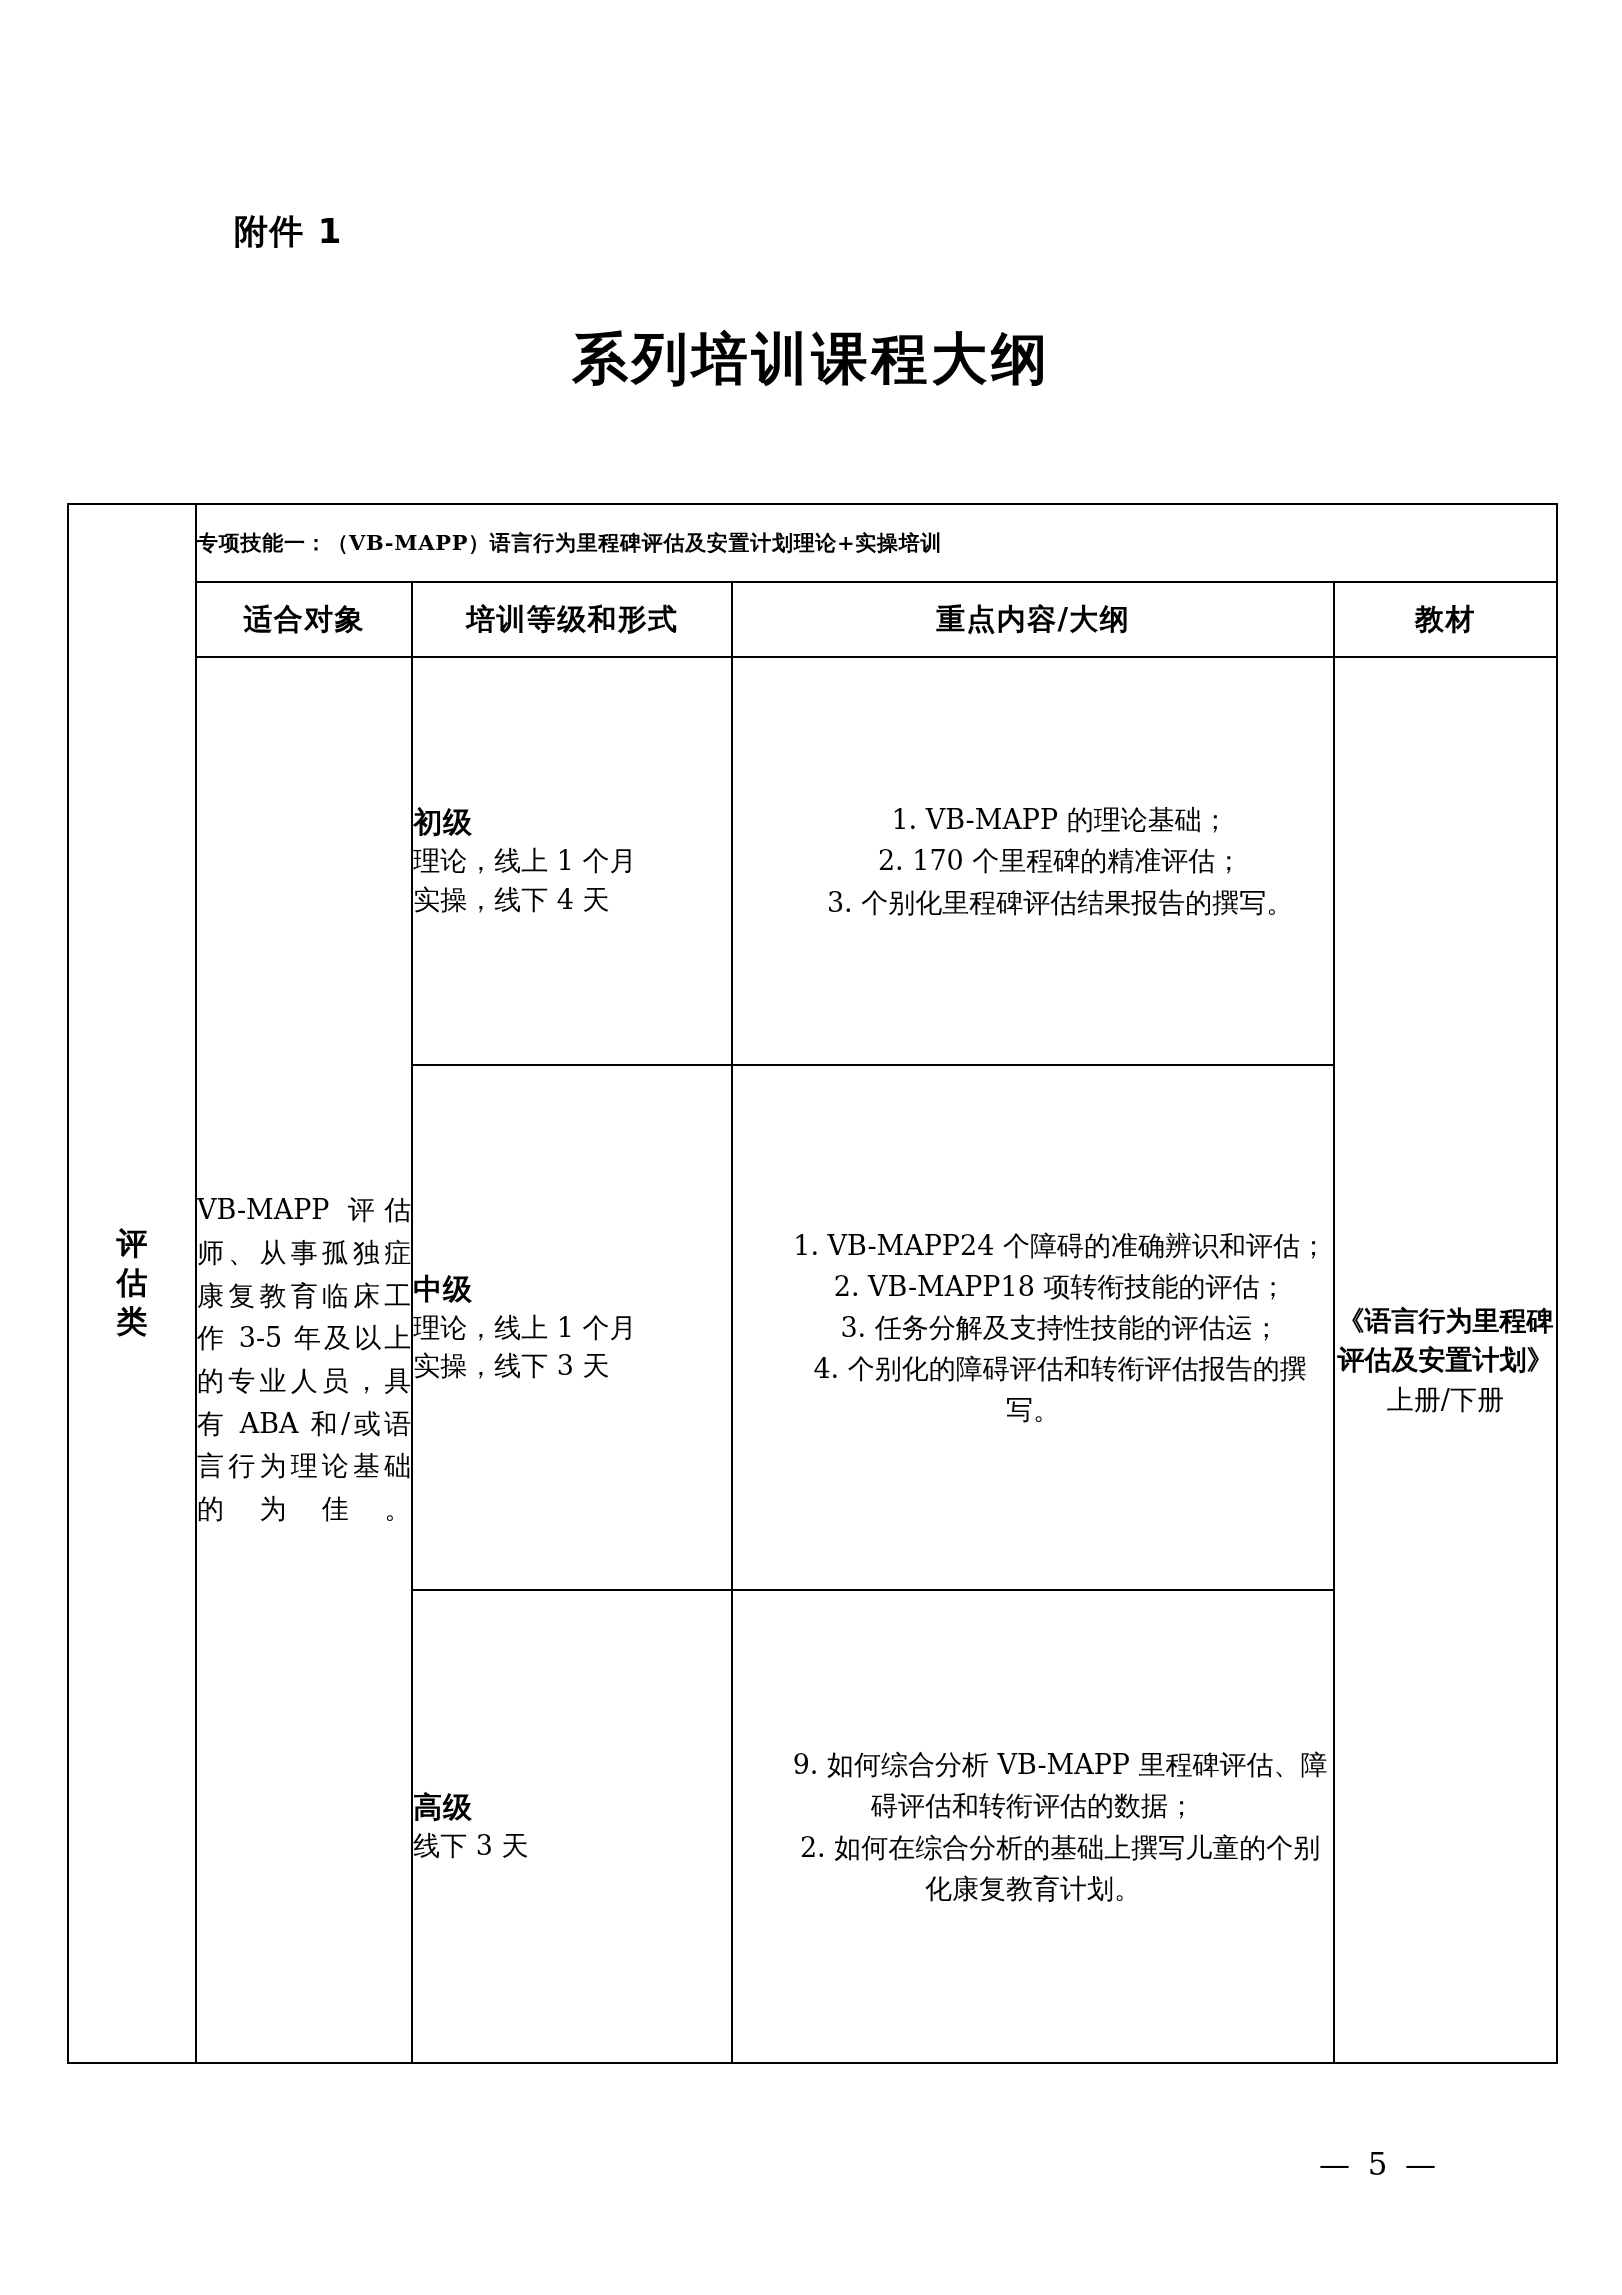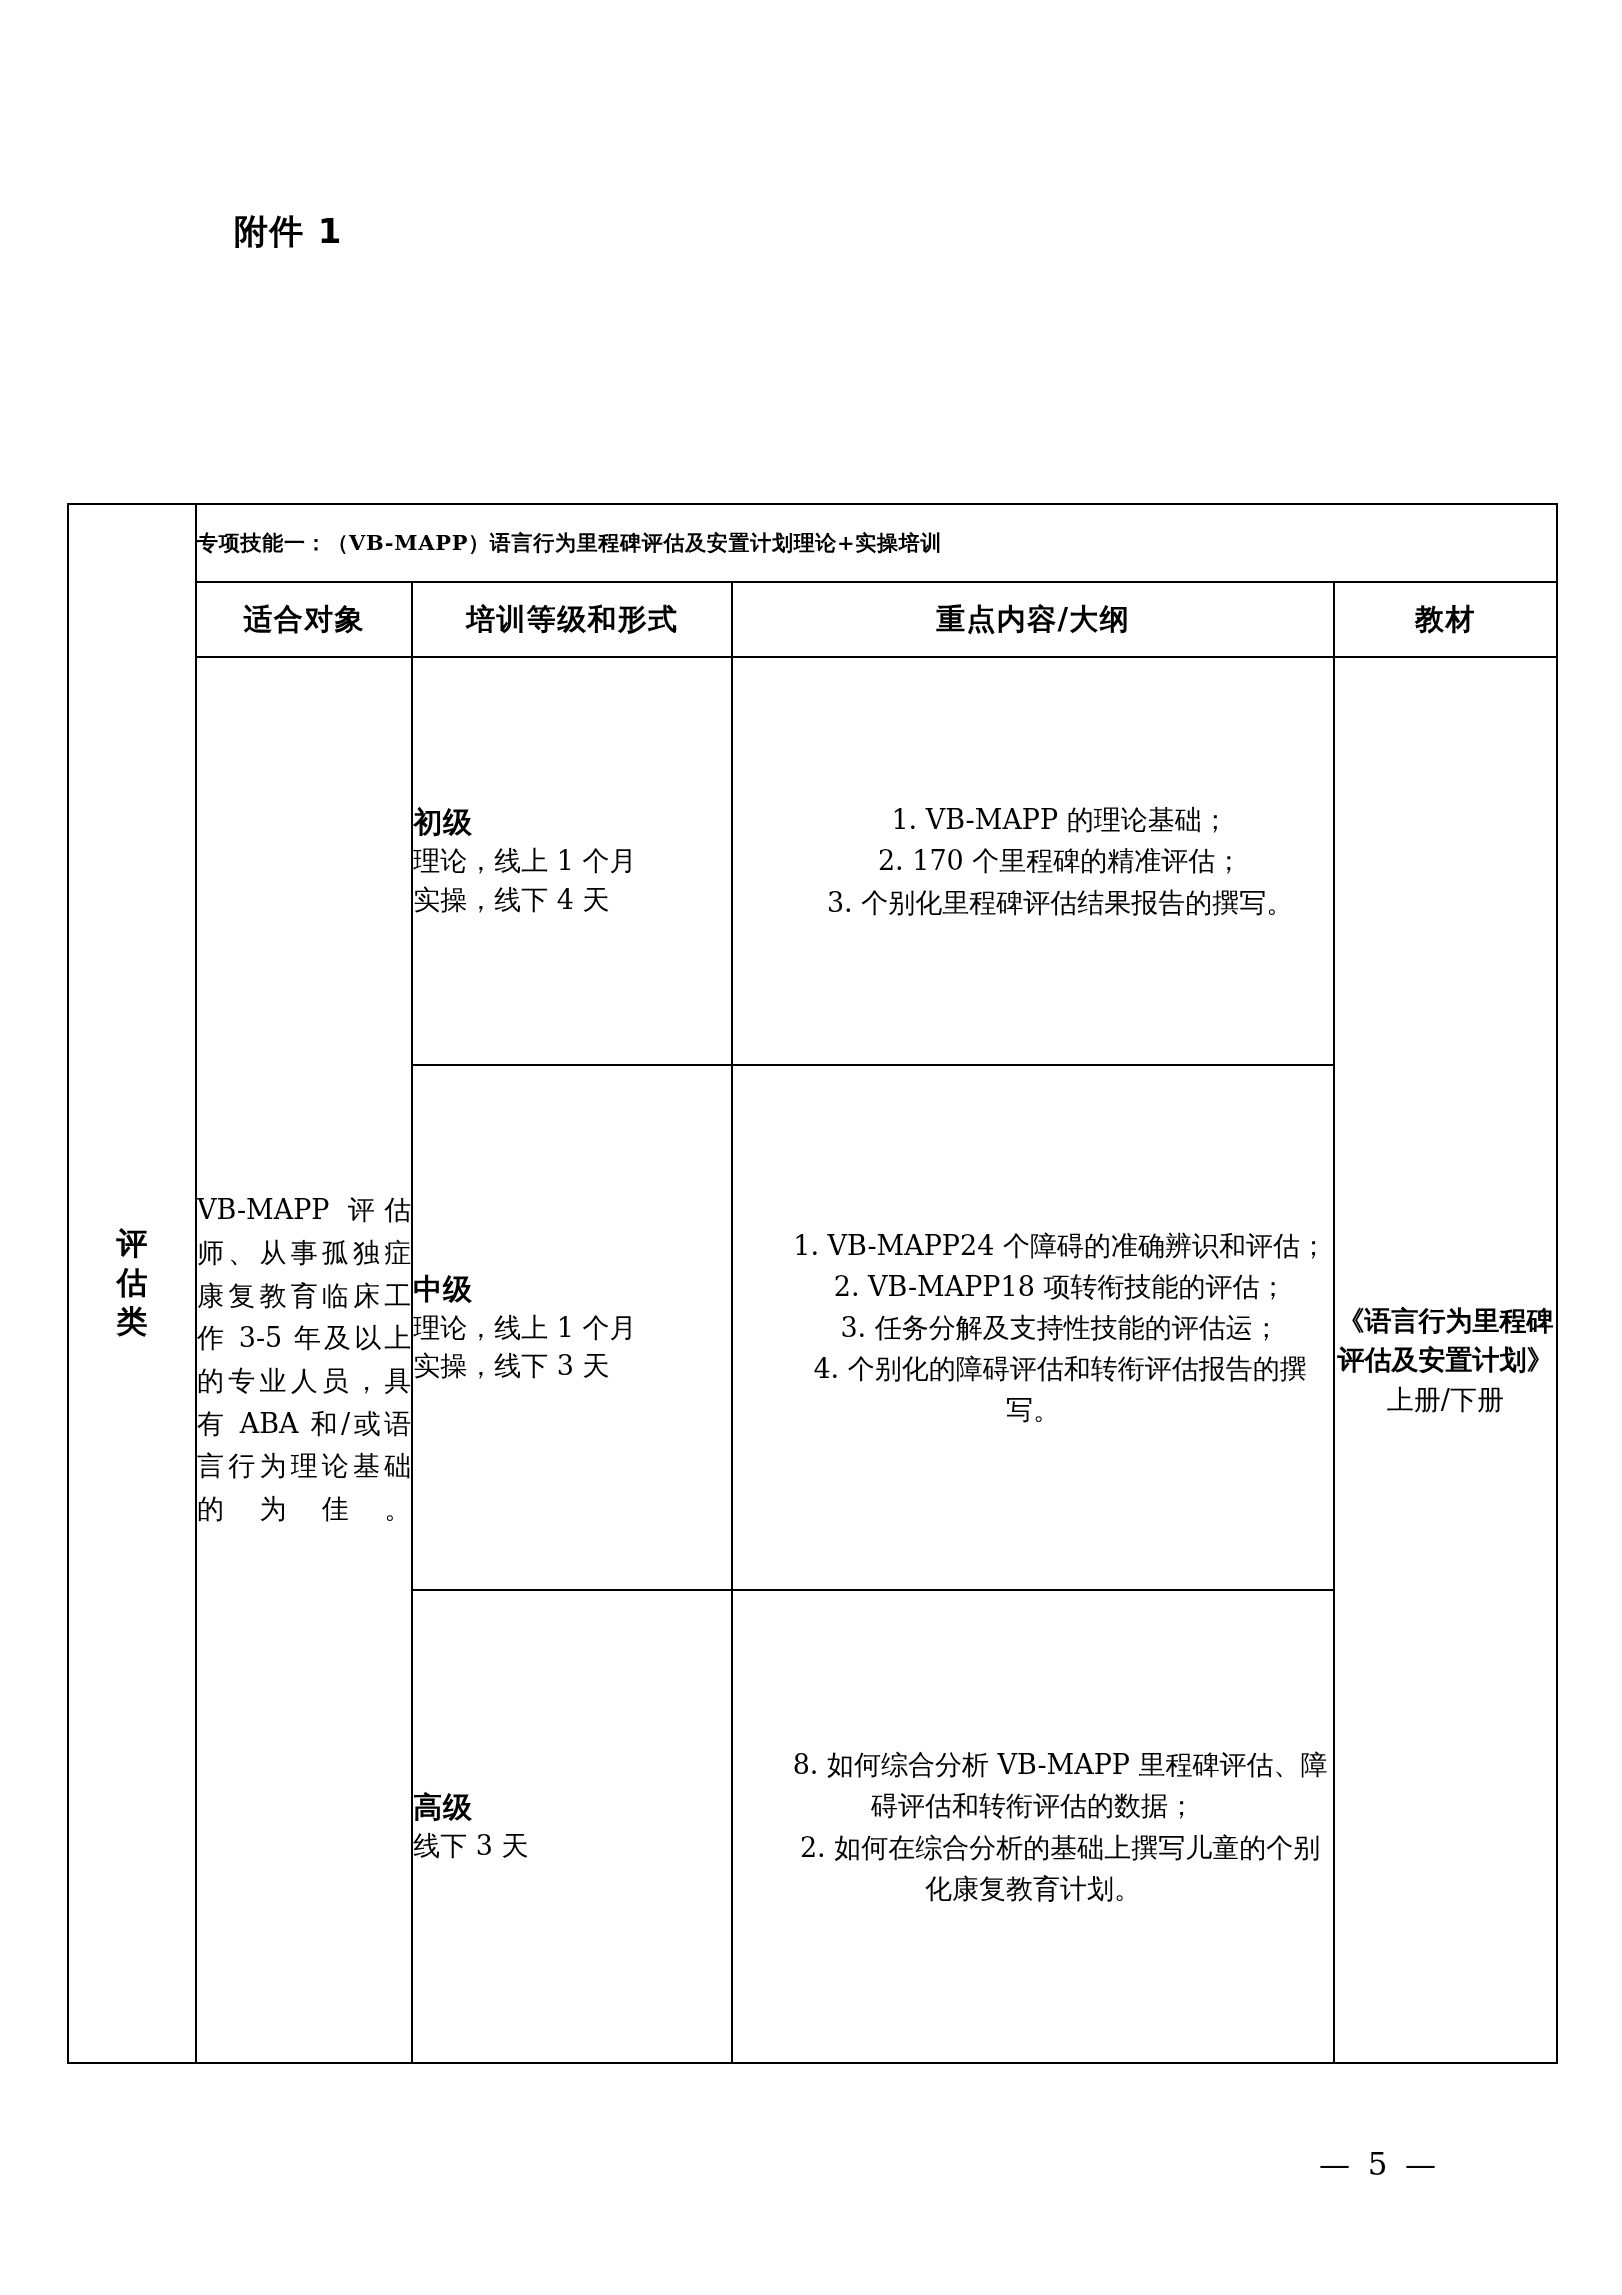--- a/index.html
+++ b/index.html
@@ -204,20 +204,21 @@
     letter-spacing: 3.9px;
   }
 </style>
 </head>
 <body>
 
 <div class="page">
 
   <div class="attach-label">附件 1</div>
 
+  <div class="doc-title">系列培训课程大纲</div>
 
   <div class="tbl-wrap">
     <table class="grid">
       <colgroup>
         <col class="col-cat">
         <col class="col-aud">
         <col class="col-lvl">
         <col class="col-main">
         <col class="col-book">
       </colgroup>
@@ -279,21 +280,21 @@
             <div class="outline-line">4. 个别化的障碍评估和转衔评估报告的撰写。</div>
           </td>
         </tr>
 
         <tr class="r-advanced">
           <td class="level">
             <div class="level-name">高级</div>
             <div class="level-detail">线下 3 天</div>
           </td>
           <td class="outline">
-            <div class="outline-line">8. 如何综合分析 VB-MAPP 里程碑评估、障碍评估和转衔评估的数据；</div>
+            <div class="outline-line">9. 如何综合分析 VB-MAPP 里程碑评估、障碍评估和转衔评估的数据；</div>
             <div class="outline-line">2. 如何在综合分析的基础上撰写儿童的个别化康复教育计划。</div>
           </td>
         </tr>
 
       </tbody>
     </table>
   </div>
 
   <div class="footer">— 5 —</div>
 

